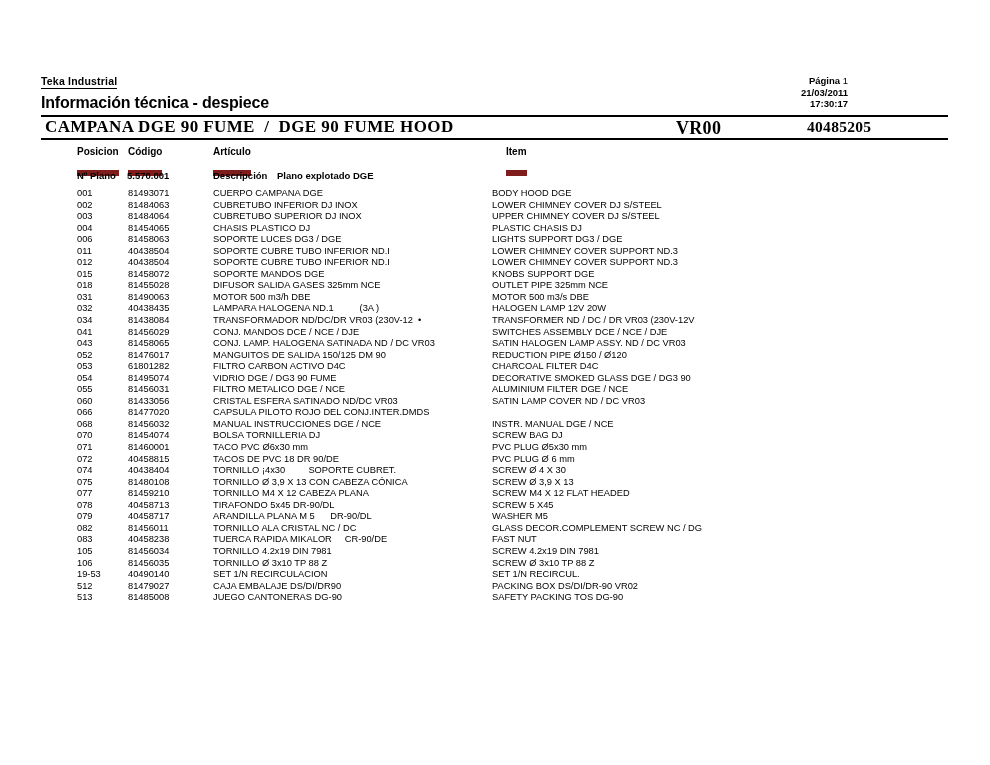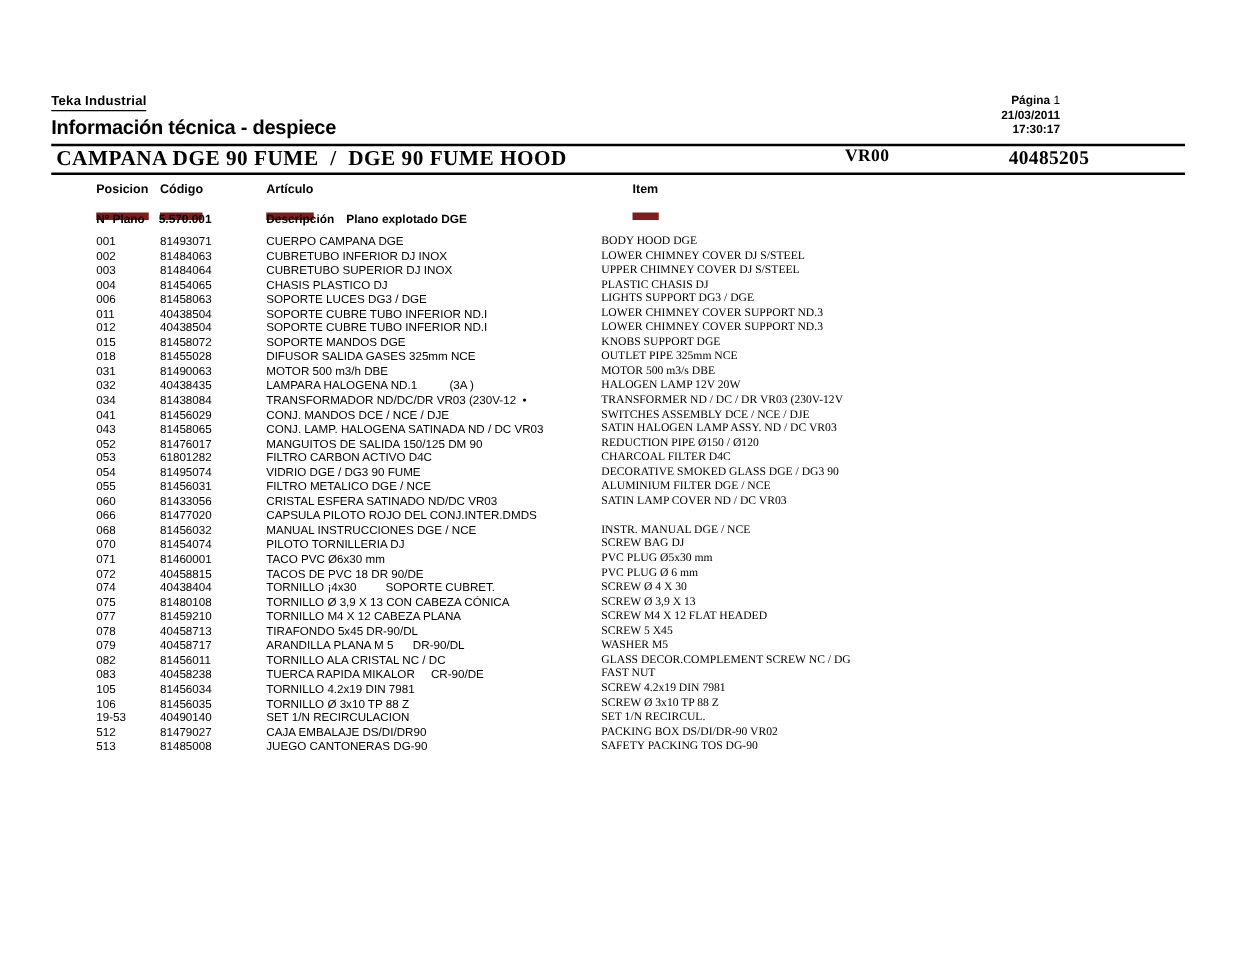--- a/index.html
+++ b/index.html
@@ -72,21 +72,21 @@
     position: absolute;
     left: 4px; top: 1px;
     font-size: 17px;
     font-weight: bold;
     letter-spacing: 0.4px;
     white-space: pre;
   }
   .model-vr {
     position: absolute;
     left: 635px; top: 2px;
-    font-size: 14px;
+    font-size: 18px;
     font-weight: bold;
     letter-spacing: 0.3px;
   }
   .model-code {
     position: absolute;
     left: 745px; top: 2px;
     font-size: 15.5px;
     font-weight: bold;
     letter-spacing: 0.3px;
     margin-left: 21px;
@@ -137,21 +137,21 @@
   .cell {
     position: absolute;
     top: 0;
     white-space: pre;
     font-size: 9.3px;
     line-height: 11.55px;
   }
   .c-pos  { left: 77px;  width: 48px; }
   .c-cod  { left: 128px; width: 80px; }
   .c-art  { left: 213px; width: 290px; }
-  .c-item { left: 481px; width: 440px; font-family: Liberation Serif, serif; }
+  .c-item { left: 492px; width: 440px; }
 
   
   .scan {
     -webkit-font-smoothing: none;
   }
 </style>
 </head>
 <body>
 
 <div class="page scan">
@@ -199,21 +199,21 @@
       <div class="row"><div class="cell c-pos">034</div><div class="cell c-cod">81438084</div><div class="cell c-art">TRANSFORMADOR ND/DC/DR VR03 (230V-12  •</div><div class="cell c-item">TRANSFORMER ND / DC / DR VR03 (230V-12V</div></div>
       <div class="row"><div class="cell c-pos">041</div><div class="cell c-cod">81456029</div><div class="cell c-art">CONJ. MANDOS DCE / NCE / DJE</div><div class="cell c-item">SWITCHES ASSEMBLY DCE / NCE / DJE</div></div>
       <div class="row"><div class="cell c-pos">043</div><div class="cell c-cod">81458065</div><div class="cell c-art">CONJ. LAMP. HALOGENA SATINADA ND / DC VR03</div><div class="cell c-item">SATIN HALOGEN LAMP ASSY. ND / DC VR03</div></div>
       <div class="row"><div class="cell c-pos">052</div><div class="cell c-cod">81476017</div><div class="cell c-art">MANGUITOS DE SALIDA 150/125 DM 90</div><div class="cell c-item">REDUCTION PIPE Ø150 / Ø120</div></div>
       <div class="row"><div class="cell c-pos">053</div><div class="cell c-cod">61801282</div><div class="cell c-art">FILTRO CARBON ACTIVO D4C</div><div class="cell c-item">CHARCOAL FILTER D4C</div></div>
       <div class="row"><div class="cell c-pos">054</div><div class="cell c-cod">81495074</div><div class="cell c-art">VIDRIO DGE / DG3 90 FUME</div><div class="cell c-item">DECORATIVE SMOKED GLASS DGE / DG3 90</div></div>
       <div class="row"><div class="cell c-pos">055</div><div class="cell c-cod">81456031</div><div class="cell c-art">FILTRO METALICO DGE / NCE</div><div class="cell c-item">ALUMINIUM FILTER DGE / NCE</div></div>
       <div class="row"><div class="cell c-pos">060</div><div class="cell c-cod">81433056</div><div class="cell c-art">CRISTAL ESFERA SATINADO ND/DC VR03</div><div class="cell c-item">SATIN LAMP COVER ND / DC VR03</div></div>
       <div class="row"><div class="cell c-pos">066</div><div class="cell c-cod">81477020</div><div class="cell c-art">CAPSULA PILOTO ROJO DEL CONJ.INTER.DMDS</div></div>
       <div class="row"><div class="cell c-pos">068</div><div class="cell c-cod">81456032</div><div class="cell c-art">MANUAL INSTRUCCIONES DGE / NCE</div><div class="cell c-item">INSTR. MANUAL DGE / NCE</div></div>
-      <div class="row"><div class="cell c-pos">070</div><div class="cell c-cod">81454074</div><div class="cell c-art">PILOTO TORNILLERIA DJ</div><div class="cell c-item">SCREW BAG DJ</div></div>
+      <div class="row"><div class="cell c-pos">070</div><div class="cell c-cod">81454074</div><div class="cell c-art">BOLSA TORNILLERIA DJ</div><div class="cell c-item">SCREW BAG DJ</div></div>
       <div class="row"><div class="cell c-pos">071</div><div class="cell c-cod">81460001</div><div class="cell c-art">TACO PVC Ø6x30 mm</div><div class="cell c-item">PVC PLUG Ø5x30 mm</div></div>
       <div class="row"><div class="cell c-pos">072</div><div class="cell c-cod">40458815</div><div class="cell c-art">TACOS DE PVC 18 DR 90/DE</div><div class="cell c-item">PVC PLUG Ø 6 mm</div></div>
       <div class="row"><div class="cell c-pos">074</div><div class="cell c-cod">40438404</div><div class="cell c-art">TORNILLO ¡4x30         SOPORTE CUBRET.</div><div class="cell c-item">SCREW Ø 4 X 30</div></div>
       <div class="row"><div class="cell c-pos">075</div><div class="cell c-cod">81480108</div><div class="cell c-art">TORNILLO Ø 3,9 X 13 CON CABEZA CÓNICA</div><div class="cell c-item">SCREW Ø 3,9 X 13</div></div>
       <div class="row"><div class="cell c-pos">077</div><div class="cell c-cod">81459210</div><div class="cell c-art">TORNILLO M4 X 12 CABEZA PLANA</div><div class="cell c-item">SCREW M4 X 12 FLAT HEADED</div></div>
       <div class="row"><div class="cell c-pos">078</div><div class="cell c-cod">40458713</div><div class="cell c-art">TIRAFONDO 5x45 DR-90/DL</div><div class="cell c-item">SCREW 5 X45</div></div>
       <div class="row"><div class="cell c-pos">079</div><div class="cell c-cod">40458717</div><div class="cell c-art">ARANDILLA PLANA M 5      DR-90/DL</div><div class="cell c-item">WASHER M5</div></div>
       <div class="row"><div class="cell c-pos">082</div><div class="cell c-cod">81456011</div><div class="cell c-art">TORNILLO ALA CRISTAL NC / DC</div><div class="cell c-item">GLASS DECOR.COMPLEMENT SCREW NC / DG</div></div>
       <div class="row"><div class="cell c-pos">083</div><div class="cell c-cod">40458238</div><div class="cell c-art">TUERCA RAPIDA MIKALOR     CR-90/DE</div><div class="cell c-item">FAST NUT</div></div>
       <div class="row"><div class="cell c-pos">105</div><div class="cell c-cod">81456034</div><div class="cell c-art">TORNILLO 4.2x19 DIN 7981</div><div class="cell c-item">SCREW 4.2x19 DIN 7981</div></div>

